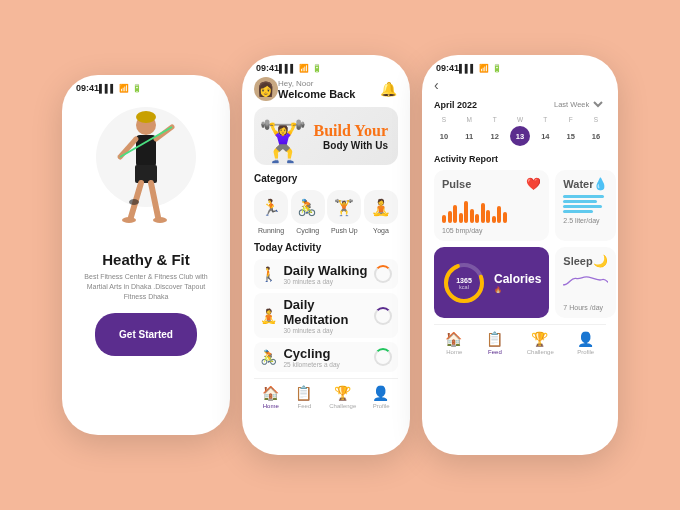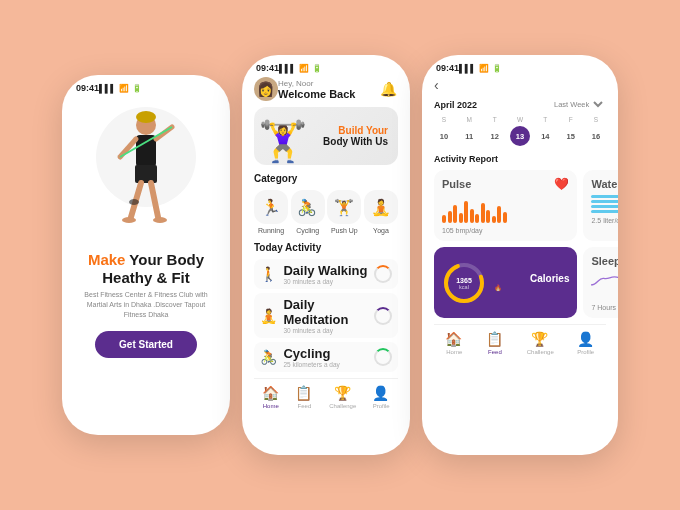--- a/index.html
+++ b/index.html
@@ -61,21 +61,21 @@
     }
     .p1-text { text-align: center; margin-top: 4px; }
     .p1-title-make { color: #F97316; font-size: 15px; font-weight: 700; }
     .p1-title-rest { color: #1a1a1a; font-size: 15px; font-weight: 700; }
     .p1-subtitle { font-size: 7px; color: #888; margin-top: 4px; line-height: 1.4; text-align: center; }
     .p1-btn {
       background: #5B2D8E;
       color: #fff;
       border: none;
       border-radius: 20px;
-      padding: 8px 24px;
+      padding: 16px 24px;
       font-size: 10px;
       font-weight: 600;
       margin-top: 12px;
       cursor: pointer;
     }
 
     
     .p2-body { padding: 0 12px 8px; height: calc(100% - 26px); overflow: hidden; }
     .p2-header { display: flex; justify-content: space-between; align-items: center; margin-bottom: 6px; }
     .p2-avatar { width: 24px; height: 24px; border-radius: 50%; background: #c8a882; overflow: hidden; display: flex; align-items: center; justify-content: center; font-size: 14px; }
@@ -88,21 +88,21 @@
       background: linear-gradient(135deg, #f0f0f0, #e8e8e8);
       height: 58px;
       display: flex;
       align-items: center;
       overflow: hidden;
       position: relative;
       margin-bottom: 8px;
     }
     .p2-banner-person { font-size: 40px; position: absolute; left: 4px; bottom: 0; }
     .p2-banner-text { position: absolute; right: 10px; text-align: right; }
-    .p2-build { color: #F97316; font-size: 10px; font-weight: 700; }
+    .p2-build { color: #F97316; font-size: 16px; font-weight: 700; font-family: Liberation Serif, serif; }
     .p2-build-rest { color: #1a1a1a; font-size: 10px; font-weight: 700; }
     .p2-section-title { font-size: 10px; font-weight: 700; color: #1a1a1a; margin-bottom: 6px; }
     .p2-categories { display: flex; justify-content: space-between; margin-bottom: 8px; }
     .p2-cat { display: flex; flex-direction: column; align-items: center; gap: 3px; }
     .p2-cat-icon { width: 34px; height: 34px; border-radius: 12px; background: #f5f5f5; display: flex; align-items: center; justify-content: center; font-size: 16px; }
     .p2-cat-label { font-size: 7px; color: #555; }
     .p2-activities { display: flex; flex-direction: column; gap: 4px; }
     .p2-act { display: flex; align-items: center; gap: 6px; background: #fafafa; border-radius: 8px; padding: 4px 6px; }
     .p2-act-icon { font-size: 14px; }
     .p2-act-info { flex: 1; }
@@ -147,21 +147,21 @@
     .sleep-graph { height: 28px; position: relative; margin-top: 2px; }
 
     
     .calorie-card { background: #5B2D8E; border-radius: 10px; padding: 7px 8px; display: flex; align-items: center; gap: 8px; }
     .calorie-ring { position: relative; width: 44px; height: 44px; }
     .calorie-ring svg { width: 44px; height: 44px; }
     .calorie-center { position: absolute; top: 50%; left: 50%; transform: translate(-50%,-50%); text-align: center; }
     .calorie-num { font-size: 7px; font-weight: 700; color: #fff; }
     .calorie-unit { font-size: 5.5px; color: rgba(255,255,255,0.7); }
     .calorie-info { flex: 1; }
-    .calorie-title { font-size: 10px; font-weight: 600; color: #fff; margin-left: 36px; }
+    .calorie-title { font-size: 12px; font-weight: 600; color: #fff; }
     .calorie-sub { font-size: 6.5px; color: rgba(255,255,255,0.7); }
 
     .p3-nav { display: flex; justify-content: space-around; padding: 6px 0 0; border-top: 1px solid #f0f0f0; margin-top: 6px; }
     .p3-nav-item { display: flex; flex-direction: column; align-items: center; gap: 2px; font-size: 6px; color: #aaa; }
     .p3-nav-item.active { color: #5B2D8E; }
     .p3-nav-icon { font-size: 14px; }
 
     
     .person-svg { width: 80px; height: 140px; }
   </style>
@@ -203,23 +203,20 @@
 
           <line x1="45" y1="76" x2="52" y2="110" stroke="#d4956a" stroke-width="6" stroke-linecap="round"></line>
 
           <ellipse cx="23" cy="113" rx="7" ry="3" fill="#d4956a"></ellipse>
           <ellipse cx="54" cy="113" rx="7" ry="3" fill="#d4956a"></ellipse>
 
           <ellipse cx="28" cy="95" rx="5" ry="3" fill="#222" opacity="0.6"></ellipse>
         </svg>
       </div>
       <div class="p1-text">
-        <div>
-          <span class="p1-title-make">Make </span><span class="p1-title-rest">Your Body</span>
-        </div>
         <div class="p1-title-rest">Heathy &amp; Fit</div>
         <div class="p1-subtitle">Best Fitness Center &amp; Fitness Club with Martial Arts in Dhaka .Discover Tapout Fitness Dhaka</div>
       </div>
       <button class="p1-btn">Get Started</button>
     </div>
   </div>
 
   <div class="phone phone-2">
     <div class="status-bar">
       <span>09:41</span>

